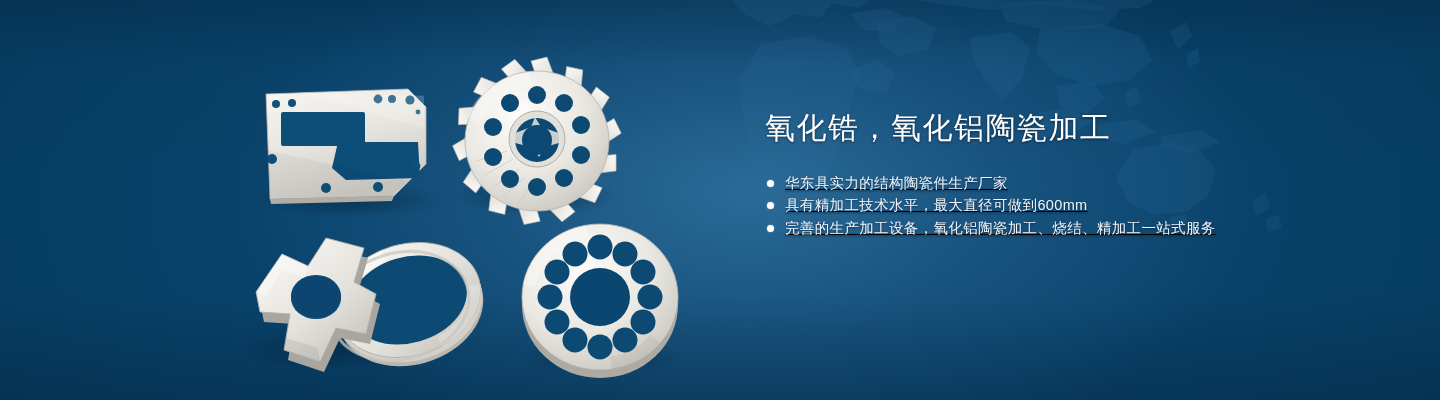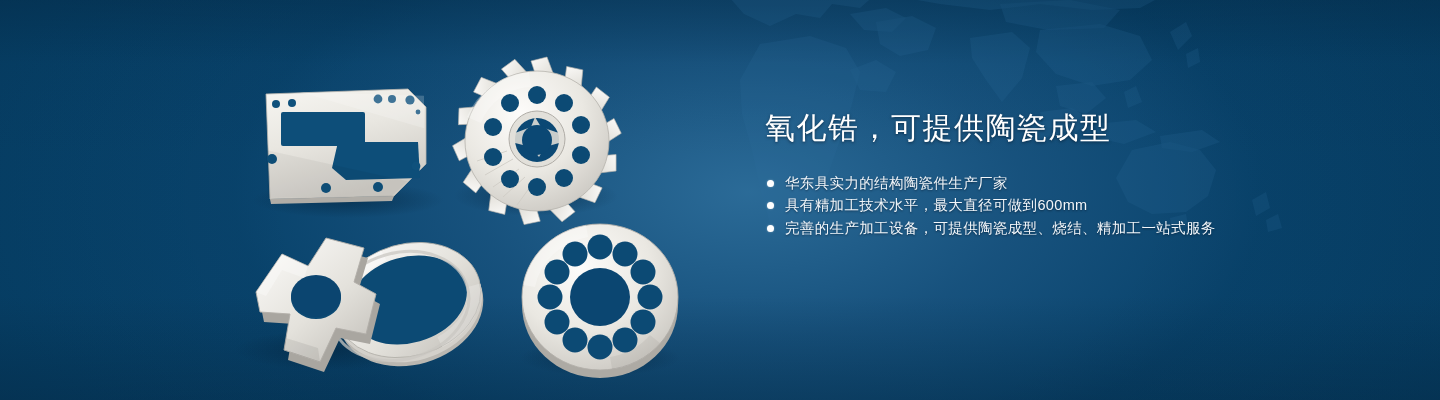--- a/index.html
+++ b/index.html
@@ -81,20 +81,21 @@
     letter-spacing: 1.5px;
     font-weight: 400;
     white-space: nowrap;
     text-shadow: 0 1px 3px rgba(0,12,26,0.55);
     margin: 0;
   }
   .bullets {
     list-style: none;
     margin: 24px 0 0 2px;
     padding: 0;
+    text-decoration: underline;
   }
   .bullet {
     display: flex;
     align-items: center;
     height: 22.5px;
     color: #f2f6fa;
     font-size: 14.5px;
     letter-spacing: 0.35px;
     white-space: nowrap;
     text-shadow: 0 1px 2px rgba(0,12,26,0.5);
@@ -352,30 +353,30 @@
 
         <ellipse cx="0" cy="0" rx="30" ry="29" fill="#0b4671"></ellipse>
 
         <path d="M-77 -12 A78 73 0 0 1 -14 -72 L-12 -60 A66 62 0 0 0 -65 -10 Z" fill="#ffffff" opacity="0.3"></path>
         <path d="M60 46 A78 73 0 0 1 12 72 L10 60 A66 62 0 0 0 50 38 Z" fill="#000000" opacity="0.05"></path>
       </g>
     </svg>
   </div>
 
   <div class="copy">
-    <h1 class="headline">氧化锆，可提供陶瓷成型</h1>
+    <h1 class="headline">氧化锆，氧化铝陶瓷加工</h1>
     <ul class="bullets">
       <li class="bullet">
         <span class="dot"></span>
         <span class="bullet-text">华东具实力的结构陶瓷件生产厂家</span>
       </li>
       <li class="bullet">
         <span class="dot"></span>
         <span class="bullet-text">具有精加工技术水平，最大直径可做到600mm</span>
       </li>
       <li class="bullet">
         <span class="dot"></span>
-        <span class="bullet-text">完善的生产加工设备，可提供陶瓷成型、烧结、精加工一站式服务</span>
+        <span class="bullet-text">完善的生产加工设备，氧化铝陶瓷加工、烧结、精加工一站式服务</span>
       </li>
     </ul>
   </div>
 
 </div>
 
 </body></html>

